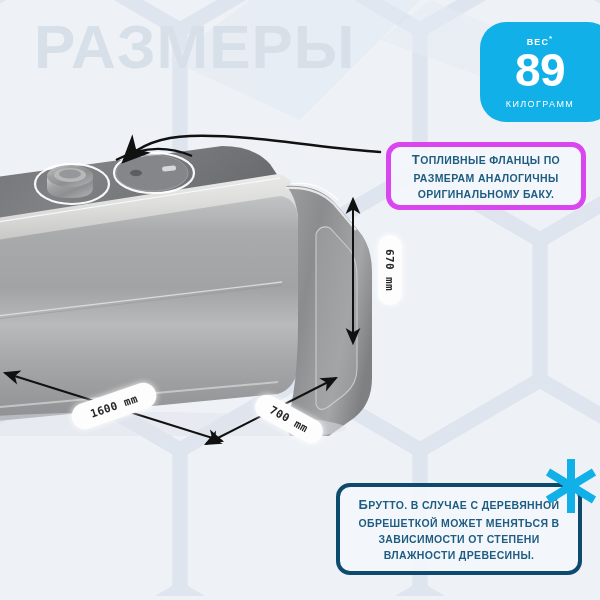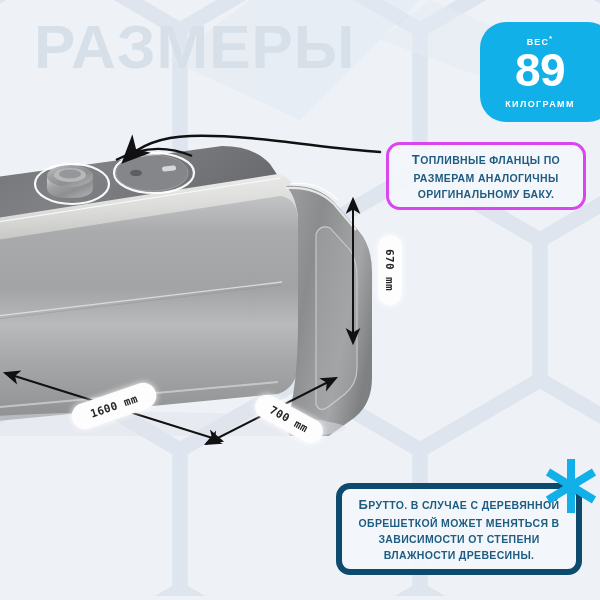--- a/index.html
+++ b/index.html
@@ -59,31 +59,31 @@
   }
   .weight-badge .wb-top sup { font-size:8px; }
   .weight-badge .wb-value {
     font-size:46px;
     font-weight:bold;
     line-height:0.96;
     letter-spacing:-0.5px;
   }
   .weight-badge .wb-unit {
     font-size:9px;
-    font-weight:bold;
+    font-weight:normal;
     letter-spacing:1.4px;
     line-height:1;
     margin-top:8px;
   }
 
   
   .callout {
     position:absolute;
     background:rgba(243,246,250,0.92);
-    border:3px solid #d946ef;
+    border:5px solid #d946ef;
     border-radius:14px;
     color:#1e5c82;
     text-align:center;
     display:flex;
     align-items:center;
     justify-content:center;
     padding:10px 12px;
   }
   .callout .ctext {
     font-size:10.5px;
@@ -91,21 +91,21 @@
     line-height:1.55;
     letter-spacing:0.35px;
     text-transform:uppercase;
   }
   .callout .ctext::first-letter { font-size:13px; }
 
   #callout-flanges { left:386px; top:142px; width:200px; height:68px; }
   #callout-factory { left:30px; top:483px; width:272px; height:92px; }
   #callout-gross   {
     left:336px; top:483px; width:246px; height:92px;
-    border:6px solid #0c4a6e;
+    border:4px solid #0c4a6e;
     background:rgba(243,247,251,0.94);
   }
 
   
   .asterisk {
     position:absolute;
     left:540px; top:455px;
     width:62px; height:62px;
     z-index:6;
   }

